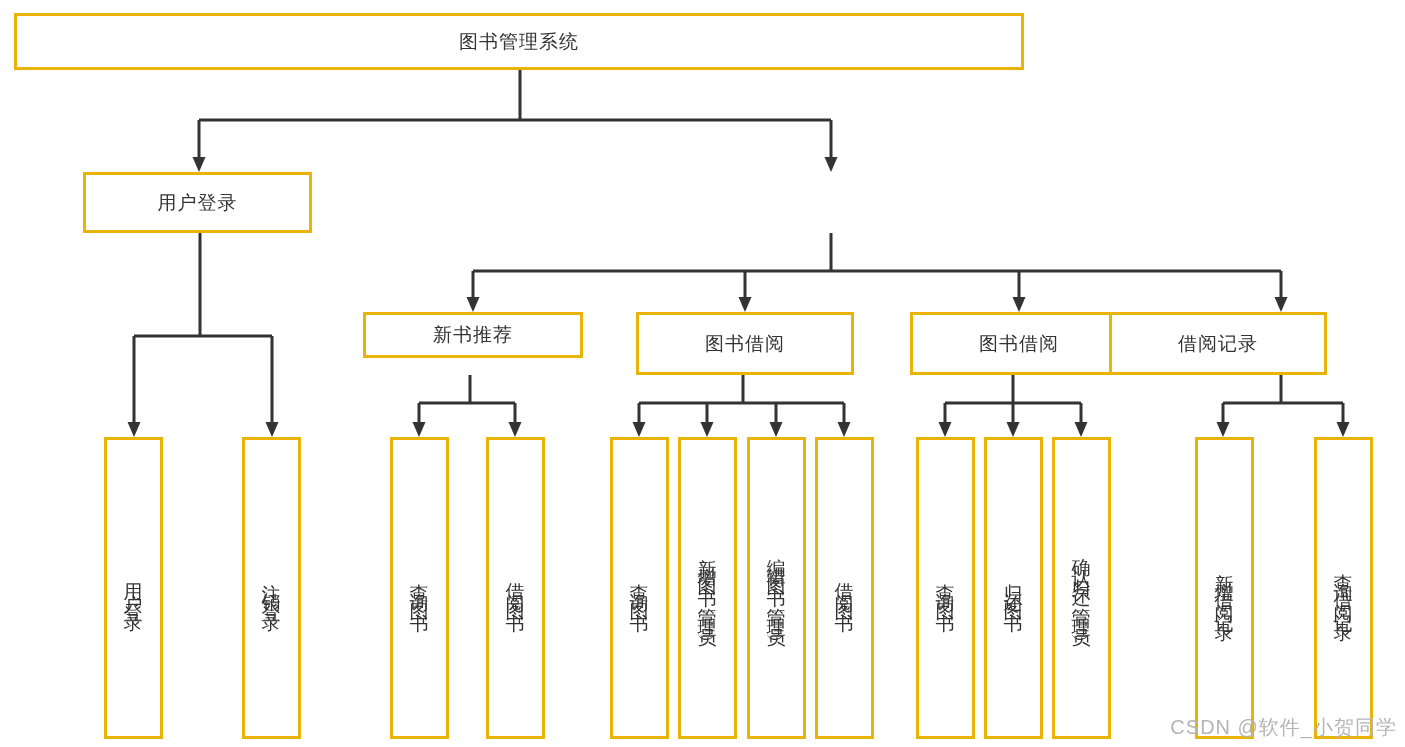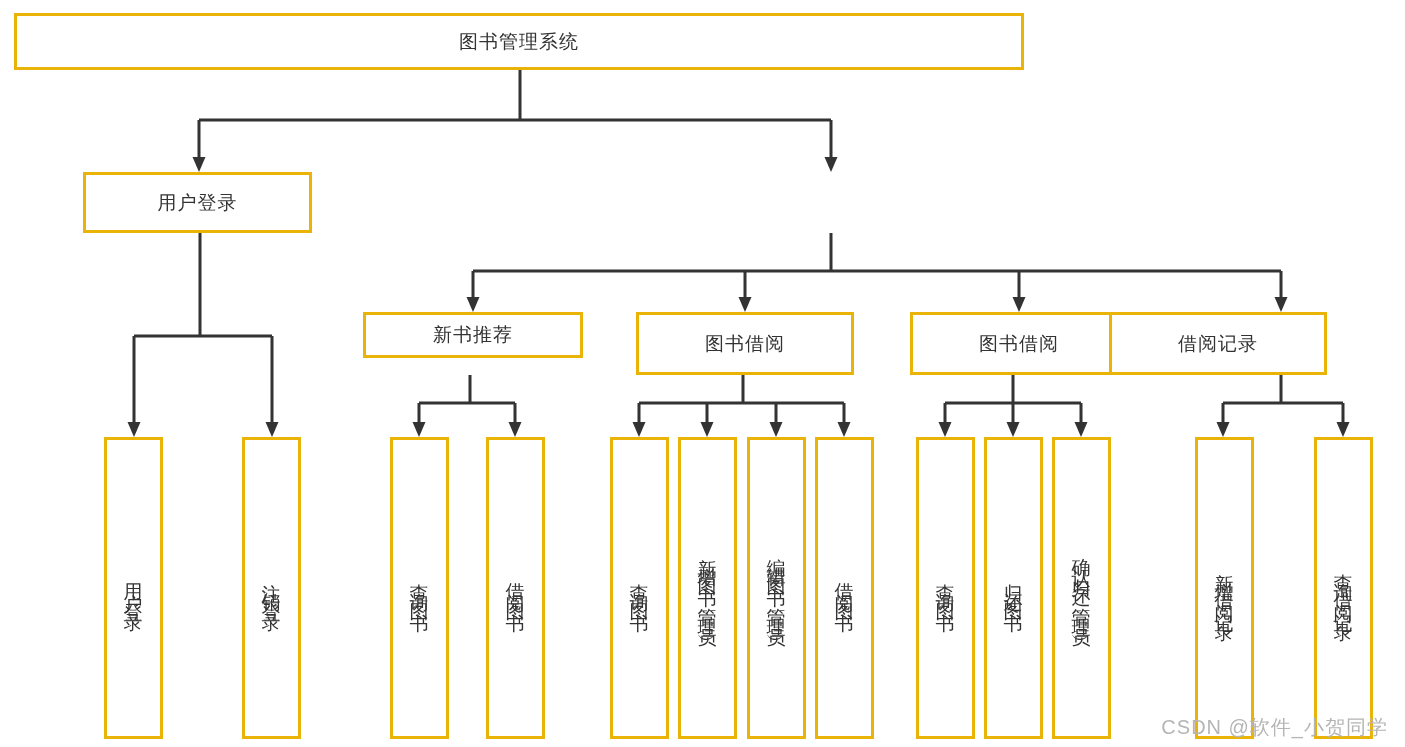--- a/index.html
+++ b/index.html
@@ -26,21 +26,21 @@
   .leaf{
     writing-mode:vertical-rl;
     text-orientation:mixed;
     letter-spacing:10px;
     line-height:1;
     font-size:19px;
   }
   .leaf span{display:block;}
   .watermark{
     position:absolute;
-    right:17px;bottom:6px;
+    right:8px;bottom:6px;
     font-size:20px;
     color:#b5b5b5;
     letter-spacing:1px;
     z-index:3;
     white-space:nowrap;
   }
 </style>
 </head>
 <body>
 

